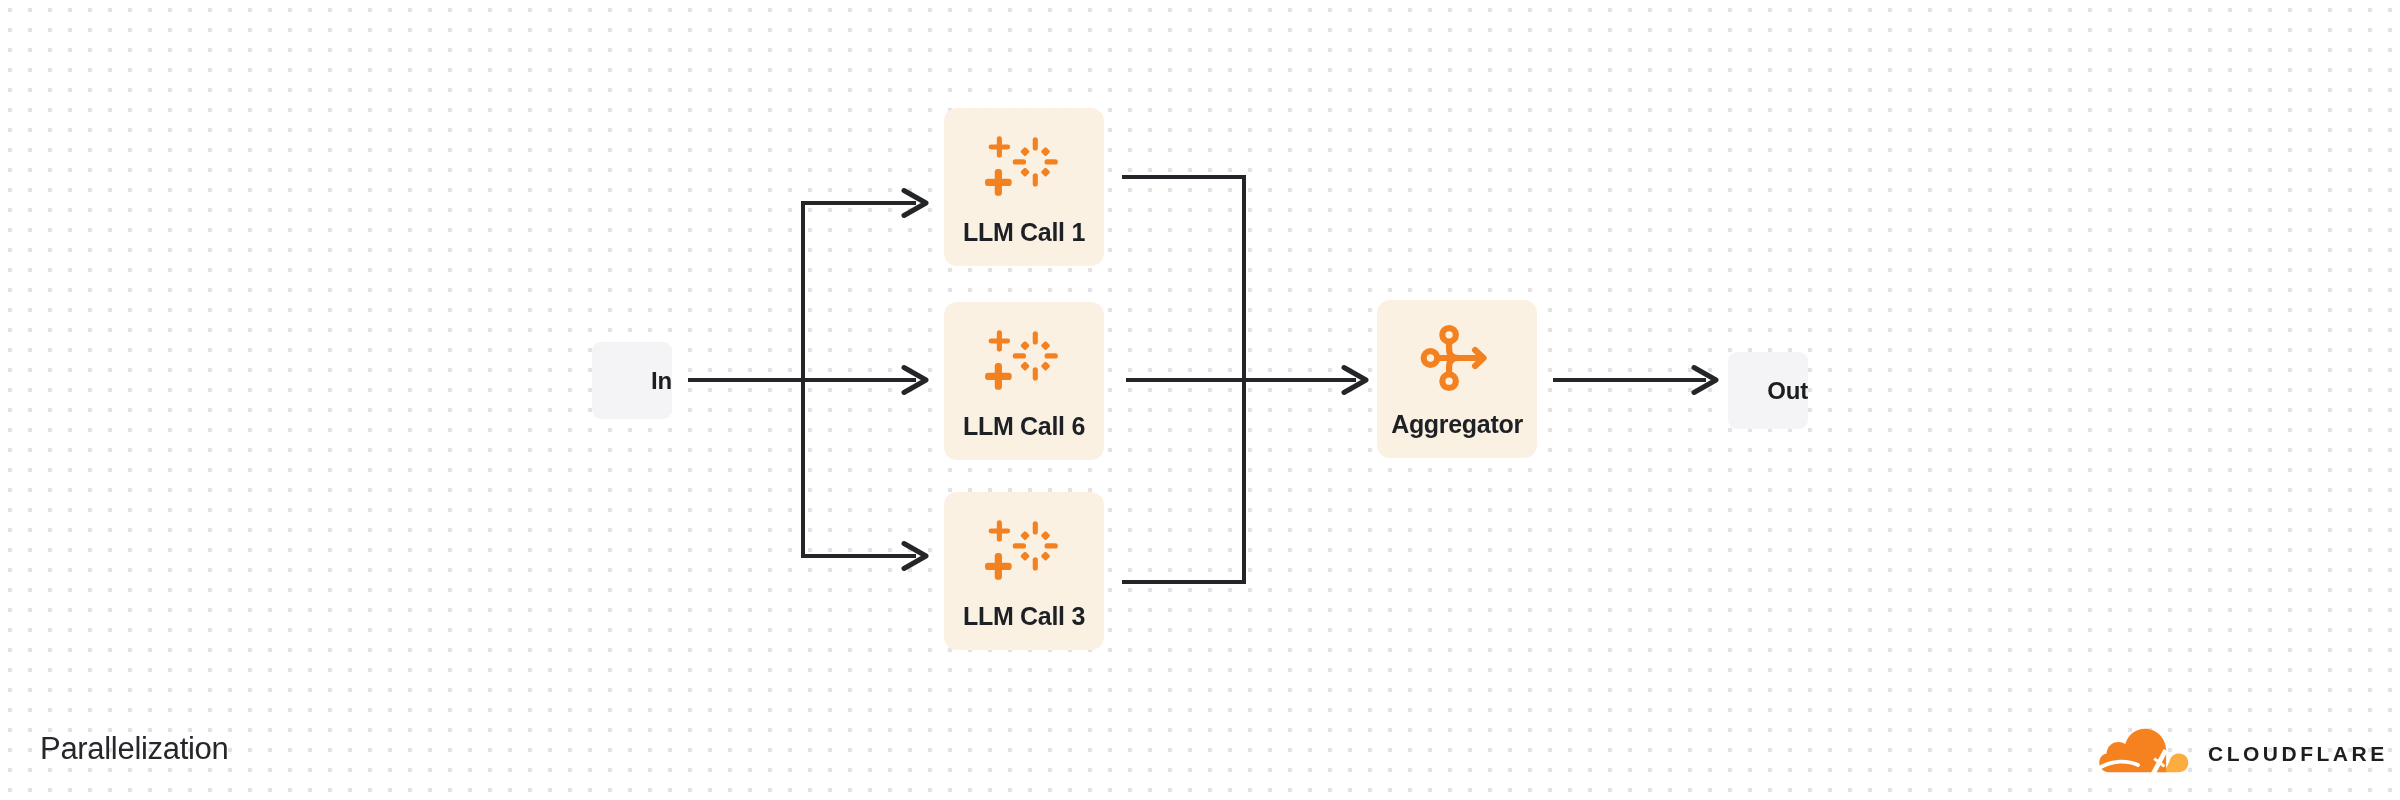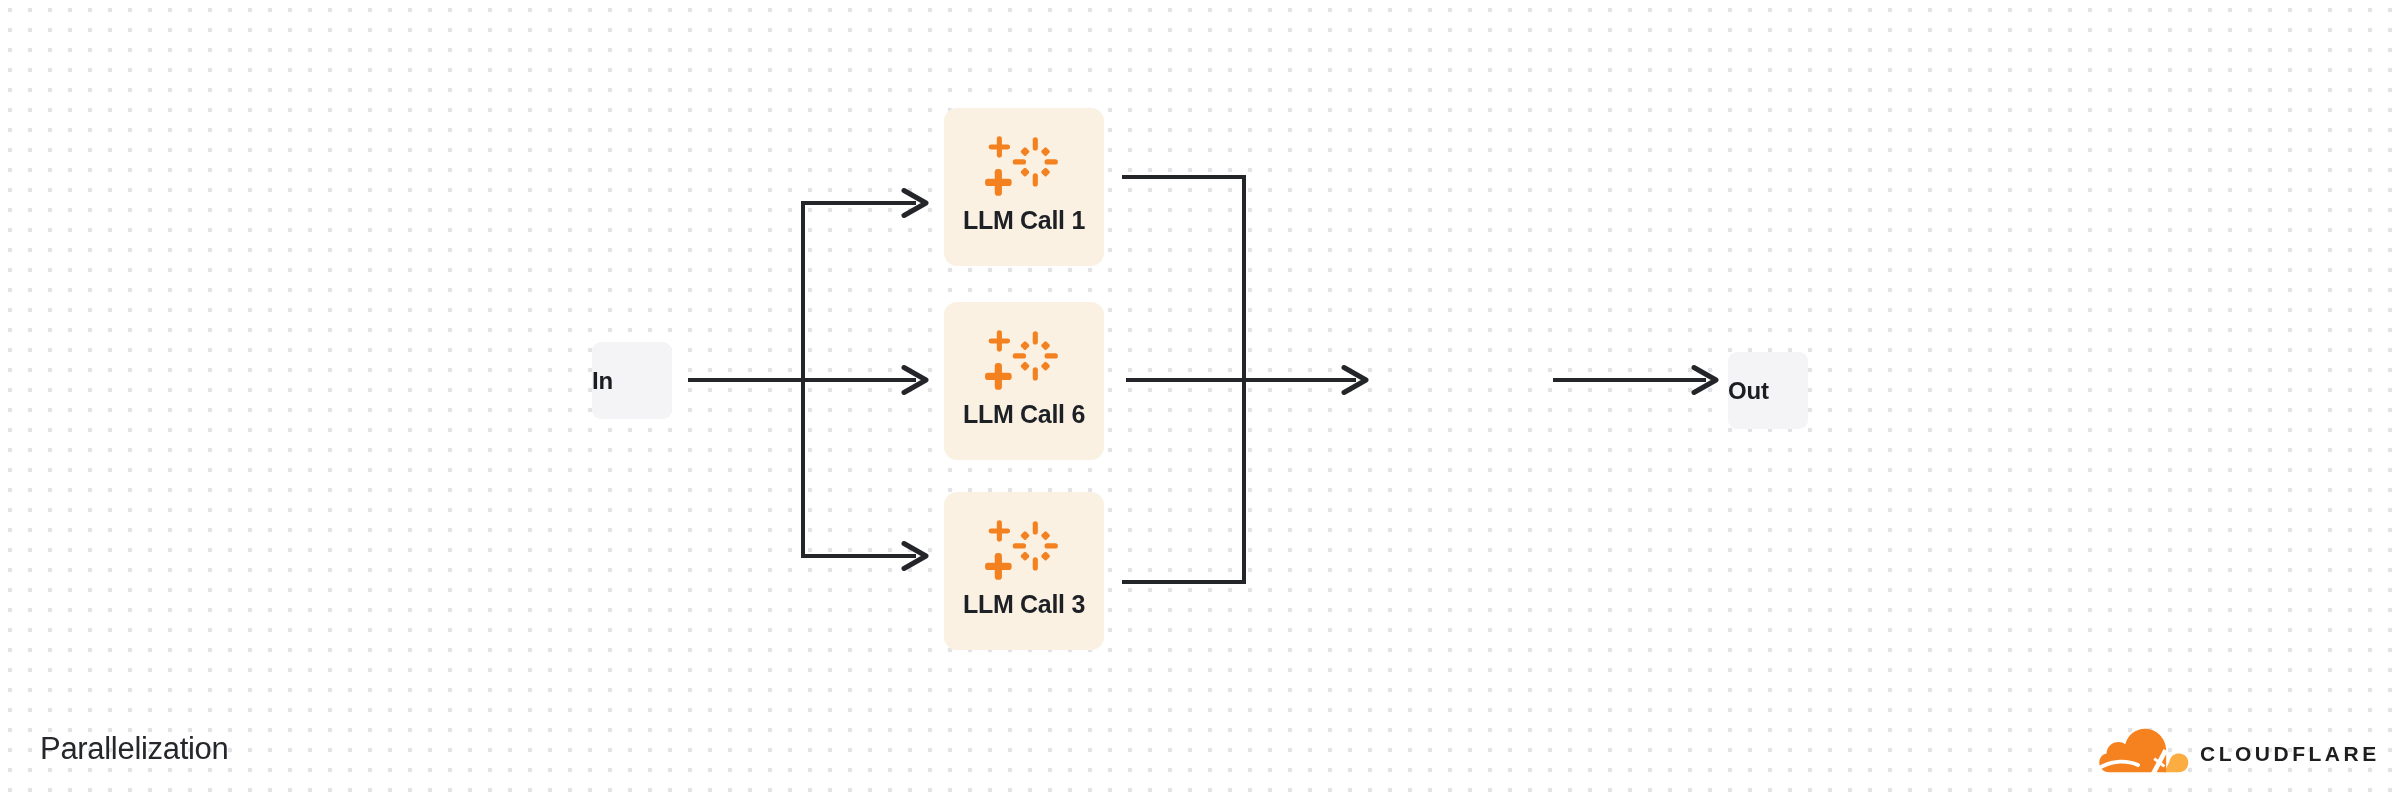--- a/index.html
+++ b/index.html
@@ -11,48 +11,48 @@
   .canvas {
     position: relative; width: 2400px; height: 800px;
     background-color: #ffffff;
     background-image: radial-gradient(circle, #e3e3e6 2.3px, rgba(227,227,230,0) 2.6px);
     background-size: 20px 20px;
   }
   svg.connectors { position: absolute; left: 0; top: 0; }
   .shaft { stroke: #232528; stroke-width: 4; fill: none; }
   .chev  { stroke: #232528; stroke-width: 5; fill: none; stroke-linecap: round; stroke-linejoin: round; }
 
-  .node { position: absolute; display: flex; align-items: center; justify-content: flex-start; box-sizing: border-box; }
+  .node { position: absolute; display: flex; align-items: center; justify-content: flex-end; box-sizing: border-box; }
   .node.gray {
     width: 80px; height: 77px; background: #f4f4f6; border-radius: 9px;
     font-size: 24px; font-weight: 700; color: #1b1d21; letter-spacing: -0.2px;
   }
   .node.cream {
     width: 160px; height: 158px; background: #faf1e3; border-radius: 13px;
-    flex-direction: column; justify-content: flex-start; padding-top: 19px; 
+    flex-direction: column; justify-content: flex-start; padding-top: 19px; gap: 12px;
   }
   .icon-wrap { height: 78px; display: flex; align-items: center; justify-content: center; }
   .node-label {
     font-size: 25px; font-weight: 700; color: #1d2024; letter-spacing: -0.3px;
     line-height: 30px; white-space: nowrap;
   }
   .pos-in   { left: 592px;  top: 342px; }
   .pos-out  { left: 1728px; top: 352px; }
   .pos-llm1 { left: 944px;  top: 108px; }
   .pos-llm2 { left: 944px;  top: 302px; }
   .pos-llm3 { left: 944px;  top: 492px; }
   .pos-agg  { left: 1377px; top: 300px; }
 
   .diagram-title {
     position: absolute; left: 40px; top: 731px;
     font-size: 31px; font-weight: 400; color: #25272b; letter-spacing: -0.3px;
   }
   .brand {
     position: absolute; left: 2098px; top: 724px; height: 58px;
-    display: flex; align-items: center; gap: 10px;
+    display: flex; align-items: center; gap: 18px;
   }
   .wordmark {
     font-size: 21px; font-weight: 800; color: #1e1e20;
     letter-spacing: 3.5px; white-space: nowrap; transform: translateY(1px);
   }
   .hidden-defs { position: absolute; width: 0; height: 0; overflow: hidden; }
 </style>
 </head>
 <body>
 
@@ -140,20 +140,28 @@
 
   <div class="node cream pos-llm3">
     <span class="icon-wrap">
       <svg width="78" height="74" viewBox="0 0 76 66">
           <use href="#sparkle"></use>
         </svg>
     </span>
     <span class="node-label">LLM Call 3</span>
   </div>
 
+  <div class="node cream pos-agg">
+    <span class="icon-wrap">
+      <svg width="76" height="70" viewBox="0 0 66 62">
+          <use href="#merge"></use>
+        </svg>
+    </span>
+    <span class="node-label">Aggregator</span>
+  </div>
 
   <div class="node gray pos-out">
     <span>Out</span>
   </div>
 
   <div class="diagram-title">Parallelization</div>
 
   <div class="brand">
     <span>
       <svg width="92" height="56" viewBox="0 0 108 64">

